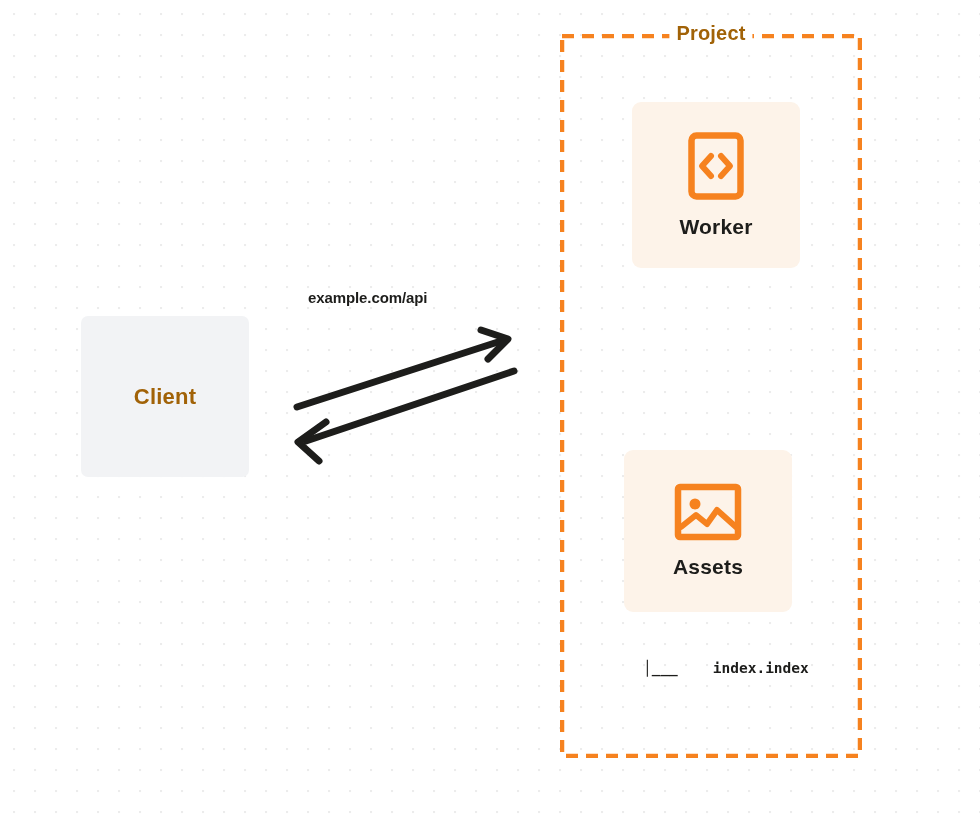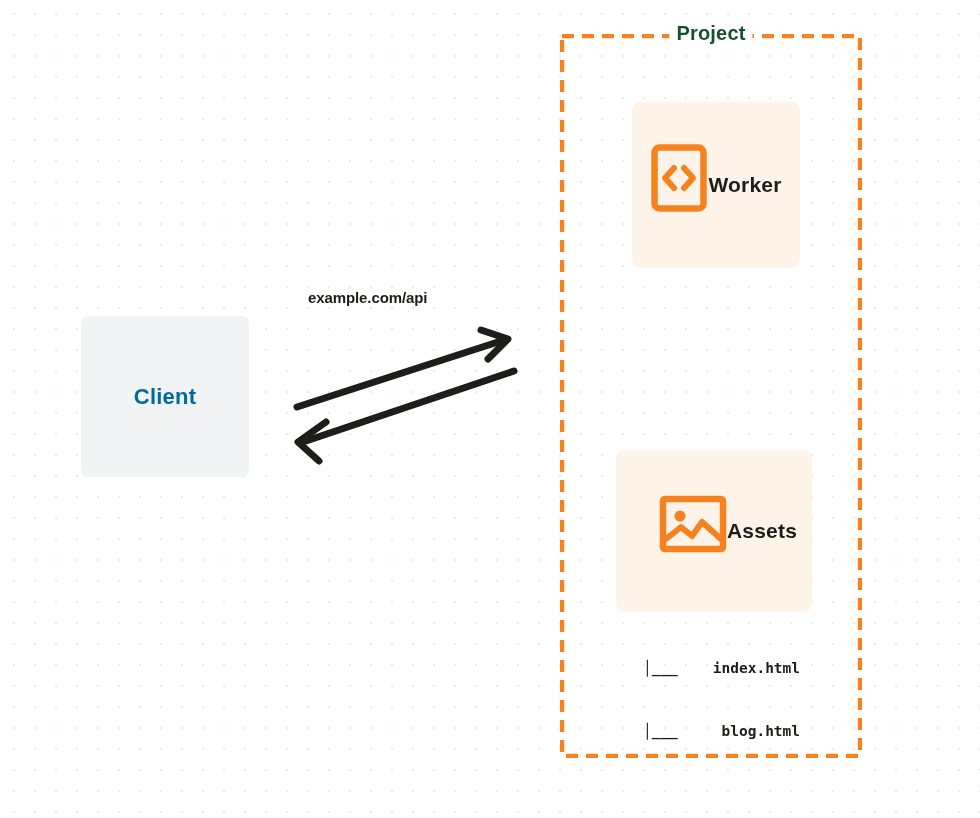--- a/index.html
+++ b/index.html
@@ -33,21 +33,21 @@
     height: 161px;
     background: #f2f3f5;
     border-radius: 7px;
     display: flex;
     align-items: center;
     justify-content: center;
   }
   #client-box .box-label {
     font-size: 22px;
     font-weight: bold;
-    color: #0369a1;
+    color: #a16207;
     letter-spacing: 0.2px;
   }
 
   
   #arrows-layer {
     position: absolute;
     left: 0;
     top: 0;
     width: 980px;
     height: 818px;
@@ -85,47 +85,47 @@
   }
   #project-title {
     position: absolute;
     left: 50%;
     top: 0;
     transform: translate(-50%, -52%);
     background: #ffffff;
     padding: 0 7px;
     font-size: 20px;
     font-weight: bold;
-    color: #14532d;
+    color: #a16207;
     letter-spacing: 0.2px;
     white-space: nowrap;
   }
 
   
   .service-card {
     position: absolute;
     background: #fdf3e9;
     border-radius: 9px;
     display: flex;
+    flex-direction: column;
     align-items: center;
     justify-content: center;
     text-align: right;
   }
   #worker-card {
     left: 72px;
     top: 68px;
     width: 168px;
     height: 166px;
   }
   #assets-card {
-    left: 56px;
+    left: 64px;
     top: 416px;
     width: 168px;
     height: 162px;
-    padding-left: 28px;
   }
   .service-card .card-icon {
     display: block;
     line-height: 0;
     margin-bottom: 14px;
   }
   .service-card .card-label {
     font-size: 21px;
     font-weight: bold;
     color: #1d1d1b;
@@ -198,19 +198,18 @@
         <svg width="68" height="58" viewBox="0 0 68 58">
           <rect x="4" y="4" width="60" height="50" rx="2" ry="2" fill="none" stroke="#f6821f" stroke-width="6.5"></rect>
           <circle cx="21" cy="21" r="5.5" fill="#f6821f"></circle>
           <polyline points="7,44 22,32 33,41 43,27 62,44" fill="none" stroke="#f6821f" stroke-width="6" stroke-linecap="round" stroke-linejoin="round"></polyline>
         </svg>
       </span>
       <span class="card-label">Assets</span>
     </div>
 
     <div id="file-tree">
-      <span class="tree-row">    │___    index.html</span>
-      <span class="tree-row">    │___     blog.html</span>
+      <span class="tree-row">    │___    index.index</span>
       
     </div>
 
   </div>
 </div>
 
 </body></html>

